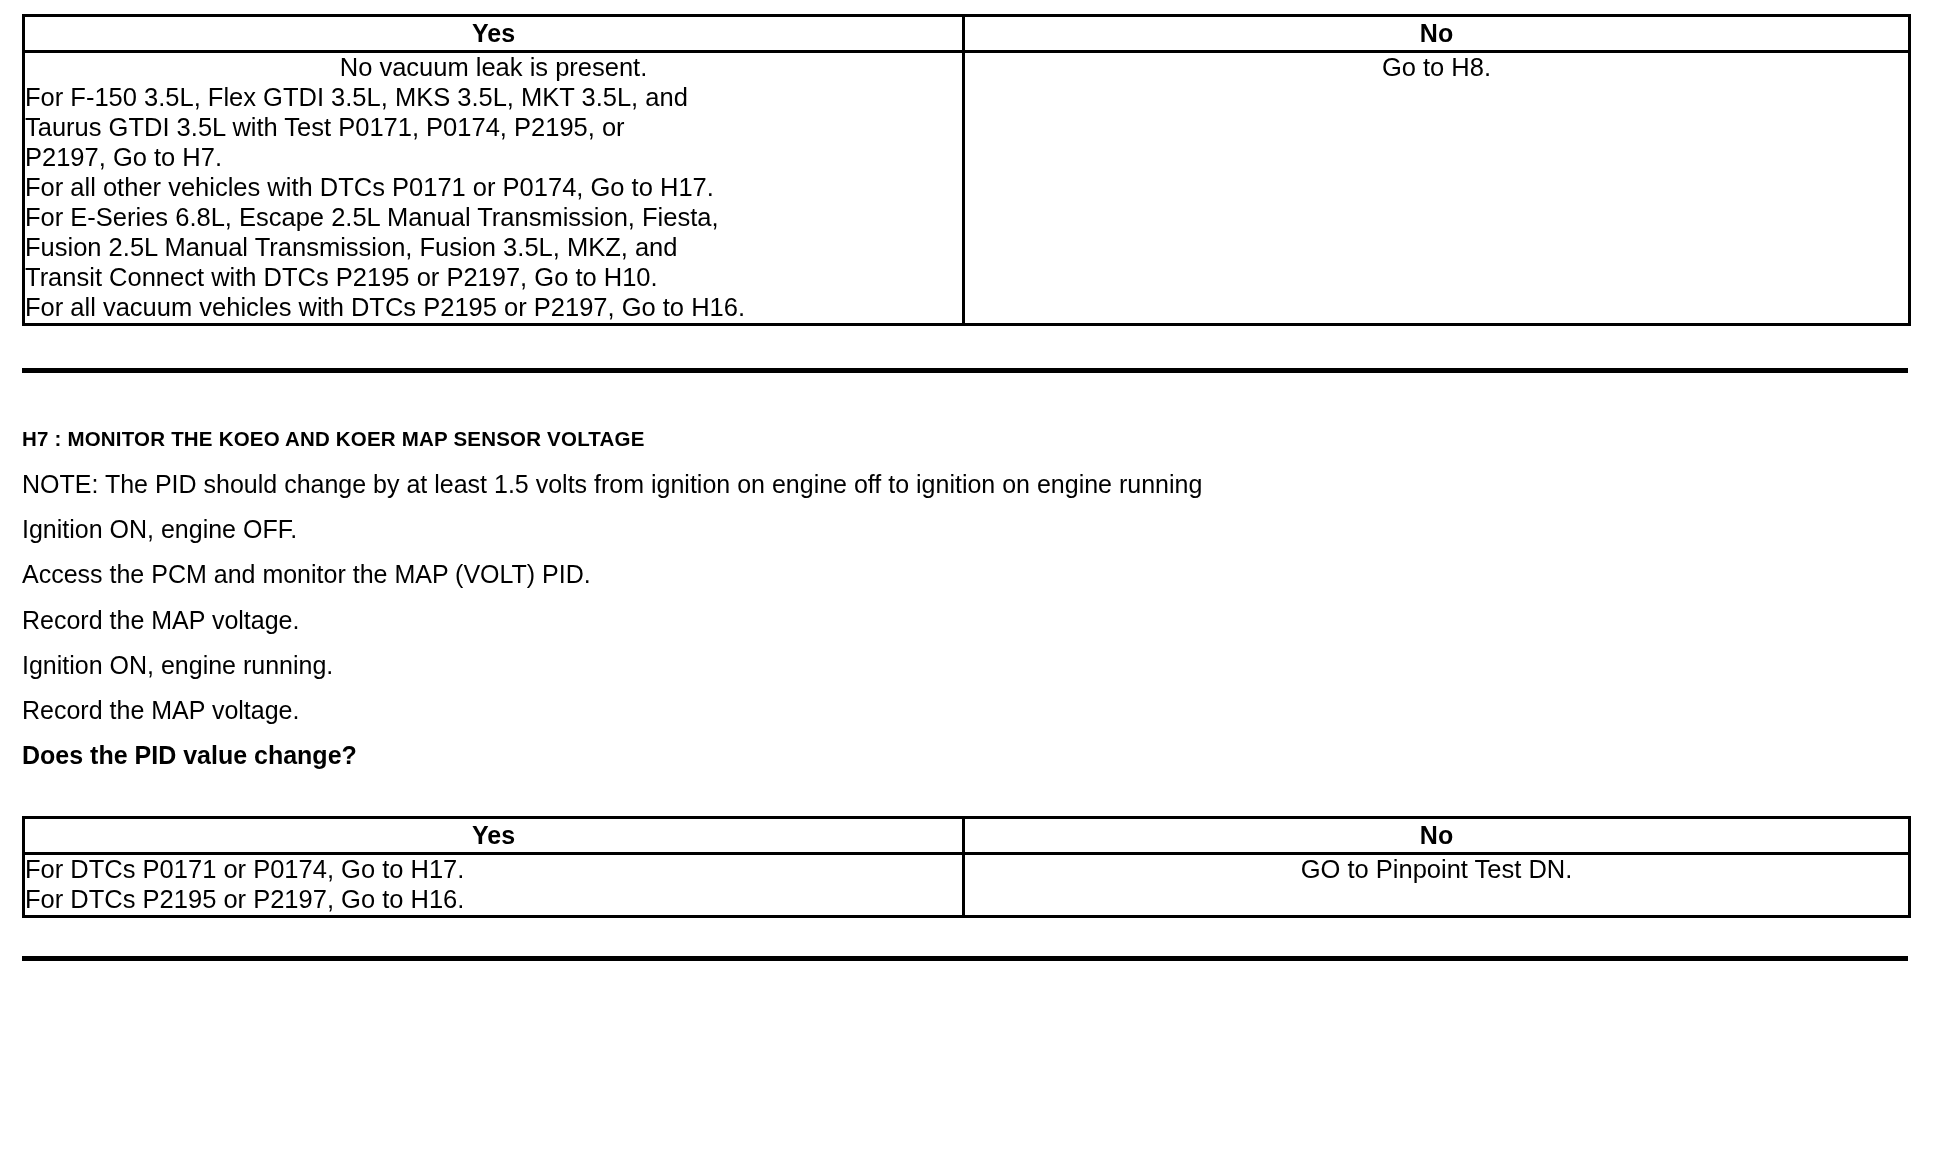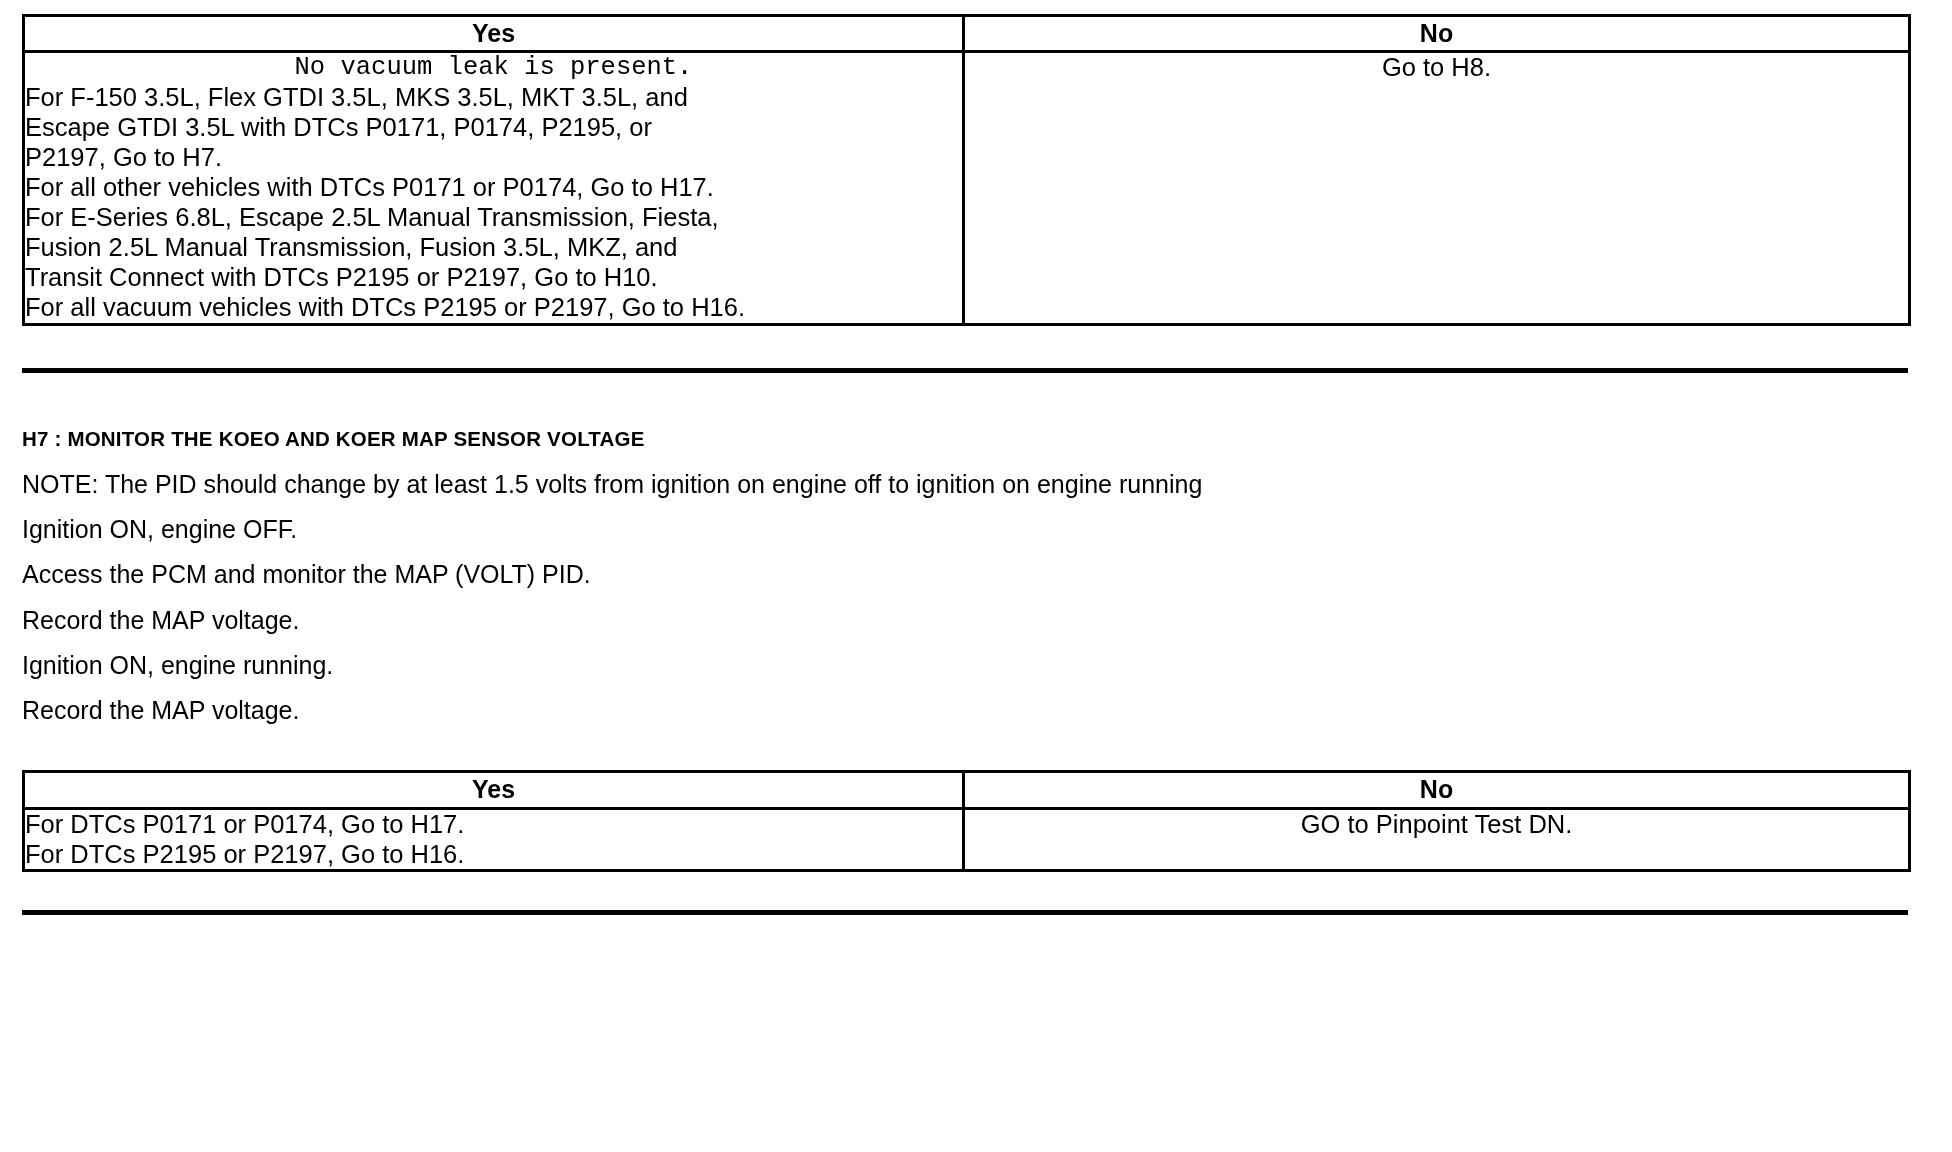--- a/index.html
+++ b/index.html
@@ -51,21 +51,20 @@
   td.left-cell {
     padding: 2px 2px 4px 6px;
     text-align: left;
   }
   td.center-cell {
     text-align: center;
     vertical-align: middle;
   }
   .first-line-center {
     text-align: center;
-    font-family: Liberation Mono, monospace;
   }
 
   
   .hrule {
     height: 5px;
     background: #000;
     width: 1886px;
     margin: 0;
   }
   .sp-rule-1 { margin-top: 42px; }
@@ -108,21 +107,21 @@
       <tr>
         <th>Yes</th>
         <th>No</th>
       </tr>
     </thead>
     <tbody>
       <tr>
         <td class="left-cell">
           <div class="first-line-center">No vacuum leak is present.</div>
           <div>For F-150 3.5L, Flex GTDI 3.5L, MKS 3.5L, MKT 3.5L, and</div>
-          <div>Escape GTDI 3.5L with DTCs P0171, P0174, P2195, or</div>
+          <div>Taurus GTDI 3.5L with Test P0171, P0174, P2195, or</div>
           <div>P2197, Go to H7.</div>
           <div>For all other vehicles with DTCs P0171 or P0174, Go to H17.</div>
           <div>For E-Series 6.8L, Escape 2.5L Manual Transmission, Fiesta,</div>
           <div>Fusion 2.5L Manual Transmission, Fusion 3.5L, MKZ, and</div>
           <div>Transit Connect with DTCs P2195 or P2197, Go to H10.</div>
           <div>For all vacuum vehicles with DTCs P2195 or P2197, Go to H16.</div>
         </td>
         <td class="center-cell">Go to H8.</td>
       </tr>
     </tbody>
@@ -132,20 +131,21 @@
 
   <div class="section">
     <div class="section-title">H7 : MONITOR THE KOEO AND KOER MAP SENSOR VOLTAGE</div>
 
     <div class="step">NOTE: The PID should change by at least 1.5 volts from ignition on engine off to ignition on engine running</div>
     <div class="step">Ignition ON, engine OFF.</div>
     <div class="step">Access the PCM and monitor the  MAP (VOLT) PID.</div>
     <div class="step">Record the MAP voltage.</div>
     <div class="step">Ignition ON, engine running.</div>
     <div class="step">Record the MAP voltage.</div>
+    <div class="step bold">Does the PID value change?</div>
   </div>
 
   <div class="section-spacer"></div>
 
   <table class="yn">
     <colgroup>
         <col class="c1">
         <col class="c2">
       </colgroup>
     <thead>

